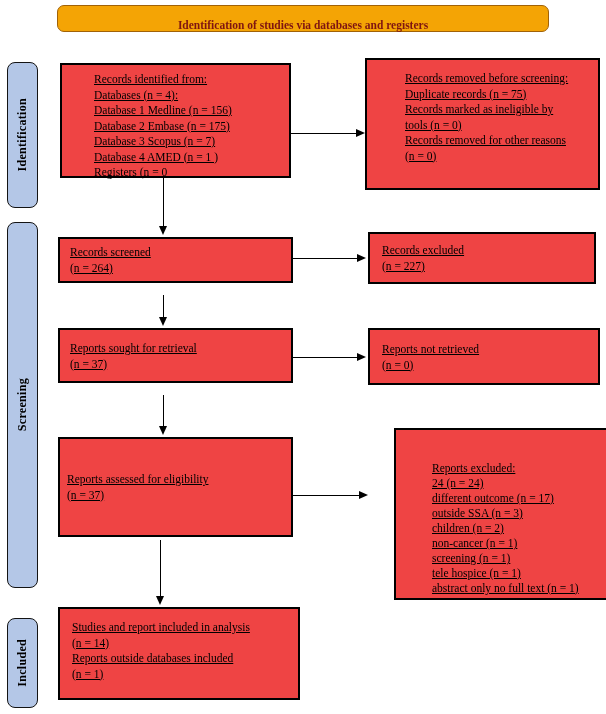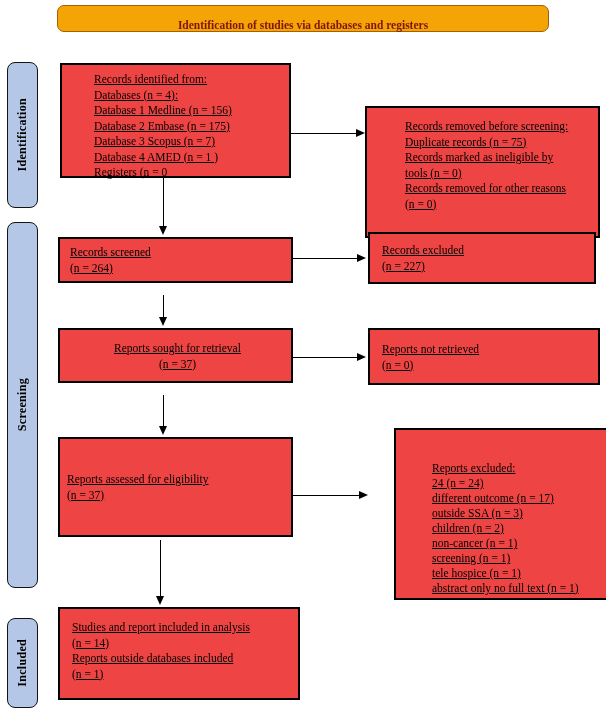--- a/index.html
+++ b/index.html
@@ -26,24 +26,24 @@
   .stage-text {
     writing-mode:vertical-rl; transform:rotate(180deg);
     font-weight:bold; font-size:12px; letter-spacing:0.3px; white-space:nowrap;
   }
   .box {
     position:absolute; background:#ef4444; border:2px solid var(--box-border);
     box-sizing:border-box; font-size:11.5px; line-height:15.5px;text-decoration:underline;
   }
   .box .line { white-space:nowrap; }
   #box-records-identified { left:60px; top:63px; width:231px; height:115px; padding:7px 4px 0 32px; }
-  #box-records-removed    { left:365px; top:58px; width:235px; height:132px; padding:11px 4px 0 38px;margin-top:48px; }
+  #box-records-removed    { left:365px; top:58px; width:235px; height:132px; padding:11px 4px 0 38px; }
   #box-records-screened   { left:58px; top:237px; width:235px; height:46px; padding:6px 6px 0 10px; }
   #box-records-excluded   { left:368px; top:232px; width:228px; height:52px; padding:9px 6px 0 12px; }
-  #box-reports-sought     { left:58px; top:328px; width:235px; height:55px; padding:11px 6px 0 10px;text-align:center; }
+  #box-reports-sought     { left:58px; top:328px; width:235px; height:55px; padding:11px 6px 0 10px; }
   #box-reports-not-retrieved { left:368px; top:328px; width:232px; height:57px; padding:12px 6px 0 12px; }
   #box-reports-assessed   { left:58px; top:437px; width:235px; height:100px; padding:33px 6px 0 7px; }
   #box-reports-excluded   { left:370px; top:428px; width:230px; height:172px; padding:31px 4px 0 36px; line-height:15px;margin-left:24px; }
   #box-studies-included   { left:58px; top:607px; width:242px; height:93px; padding:11px 6px 0 12px; }
   .h-arrow { position:absolute; display:flex; align-items:center; }
   .h-line  { flex:1; height:1px; background:#000; }
   .head-right { width:0; height:0; border-top:4.5px solid transparent; border-bottom:4.5px solid transparent; border-left:9px solid #000; }
   .v-arrow { position:absolute; display:flex; flex-direction:column; align-items:center; }
   .v-line  { flex:1; width:1px; background:#000; }
   .head-down { width:0; height:0; border-left:4.5px solid transparent; border-right:4.5px solid transparent; border-top:9px solid #000; }

